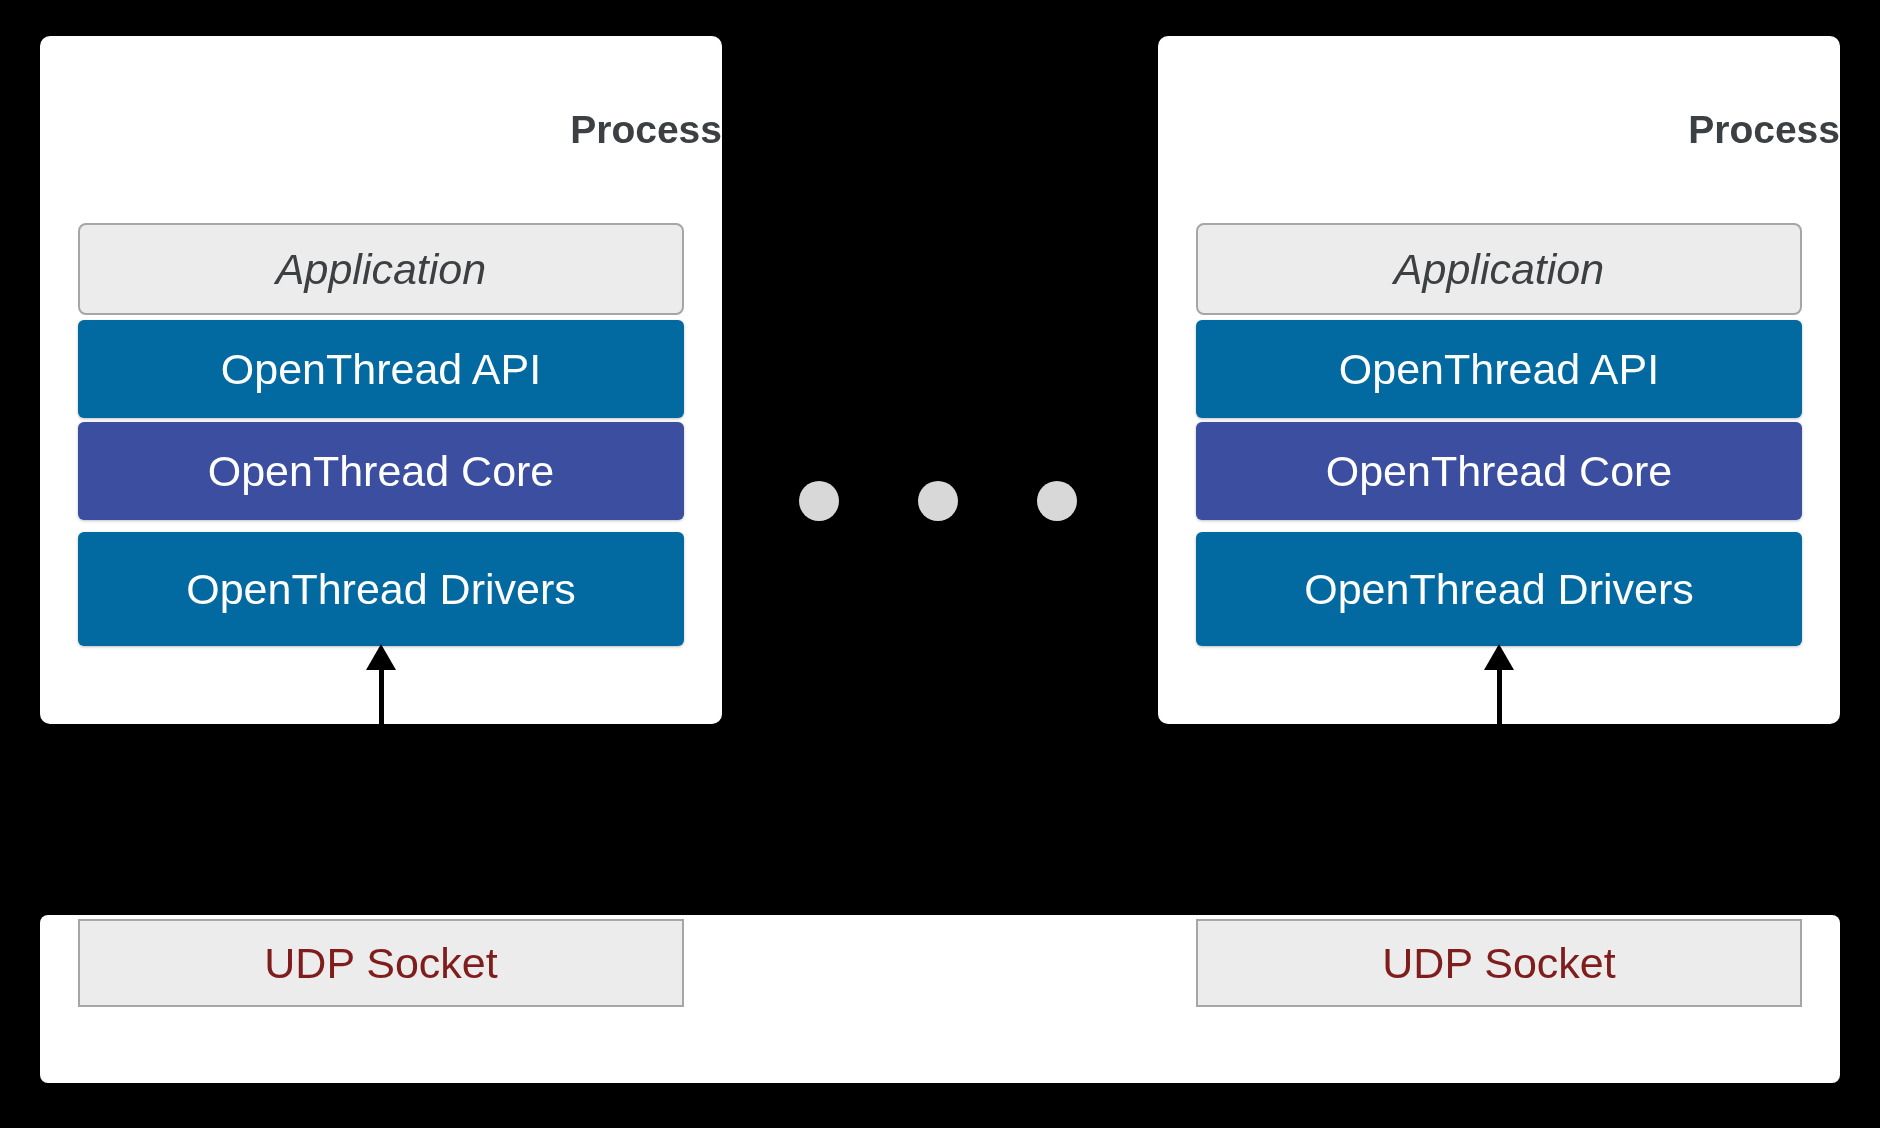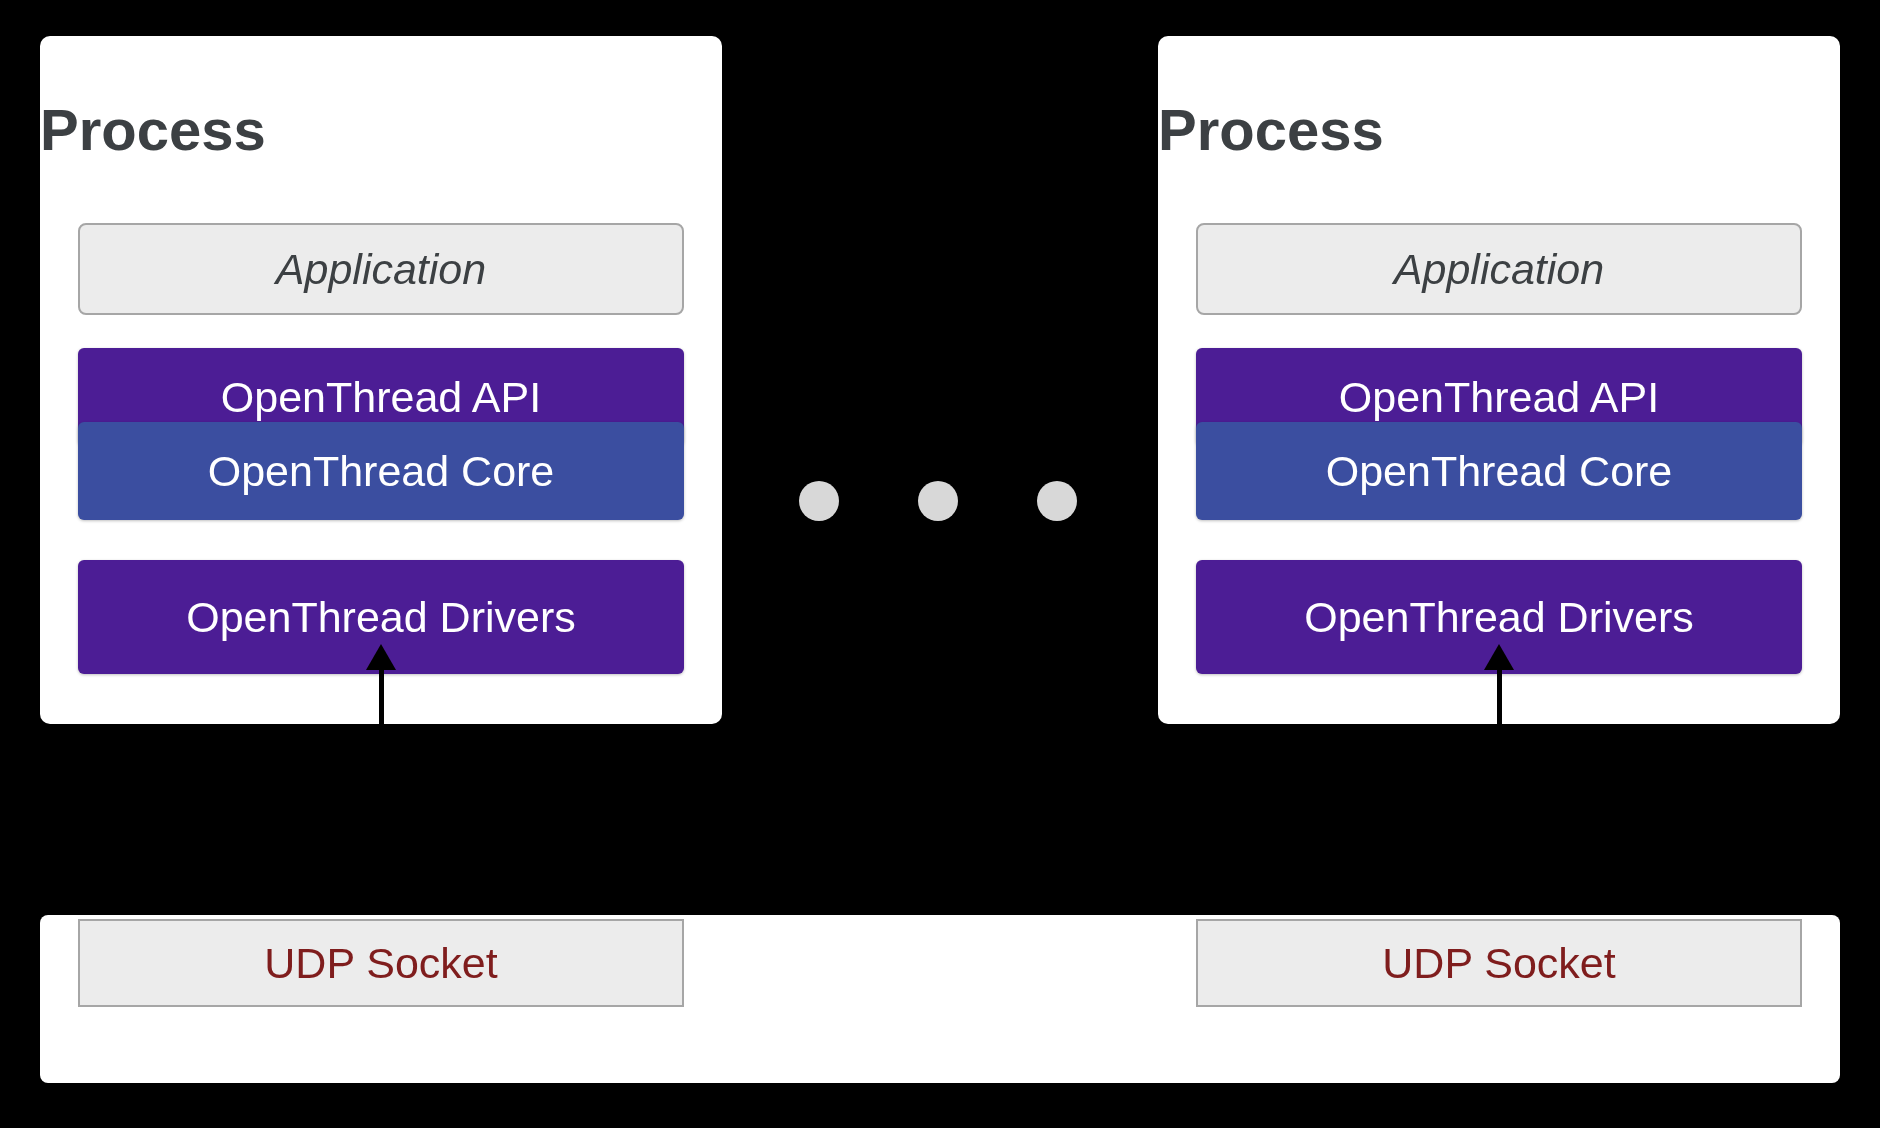--- a/index.html
+++ b/index.html
@@ -24,22 +24,22 @@
     border-radius: 10px;
     box-shadow: 0 2px 8px rgba(0,0,0,0.6);
   }
   .process-box.left  { left: 40px; }
   .process-box.right { left: 1158px; }
   .process-title {
     position: absolute;
     top: 64px;
     left: 0;
     right: 0;
-    text-align: left;
-    font-size: 58px;
+    text-align: right;
+    font-size: 39px;
     font-weight: bold;
     color: #3c4043;
     line-height: 60px;
   }
   .layer {
     position: absolute;
     left: 38px;
     right: 38px;
     box-sizing: border-box;
     text-align: center;
@@ -50,24 +50,23 @@
     font-size: 43px;
   }
   .layer.gray {
     background: #ececec;
     border: 2px solid #a6a6a6;
     color: #3c4043;
     border-radius: 8px;
     font-style: italic;
   }
   .layer.cyan {
-    background: #4c1d95;
+    background: #0369a1;
     color: #ffffff;
     box-shadow: 0 1px 3px rgba(0,0,0,0.25);
-    margin-top: 28px;
   }
   .layer.indigo {
     background: #3b4ea0;
     color: #ffffff;
     box-shadow: 0 1px 3px rgba(0,0,0,0.25);
   }
   .layer.l-app     { top: 187px; height: 92px; }
   .layer.l-api     { top: 284px; height: 98px; }
   .layer.l-core    { top: 386px; height: 98px; }
   .layer.l-drivers { top: 496px; height: 114px; }

